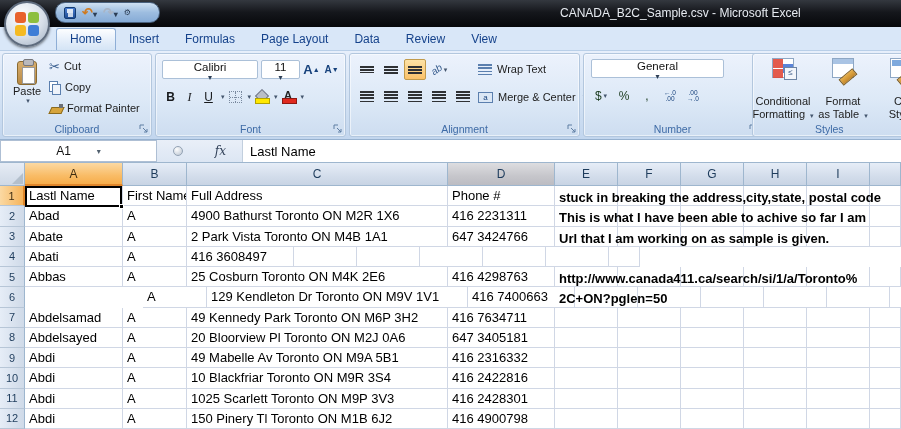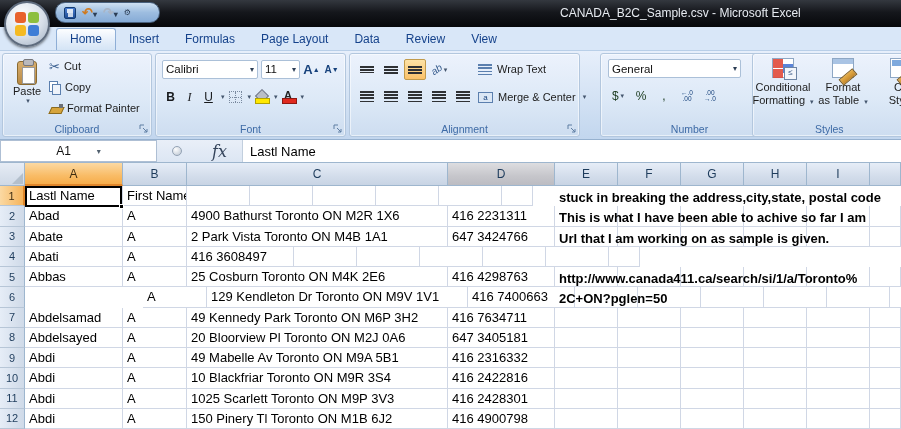--- a/index.html
+++ b/index.html
@@ -58,21 +58,21 @@
   .ic-copy { position:relative; width:12px; height:13px; display:inline-block; }
   .ic-copy::before { content:""; position:absolute; left:0; top:0; width:7px; height:9px; background:#fff; border:1px solid #5b7fae; }
   .ic-copy::after { content:""; position:absolute; left:3px; top:3px; width:7px; height:9px; background:#eef3fa; border:1px solid #5b7fae; }
   .ic-painter { position:relative; width:14px; height:12px; display:inline-block; }
   .ic-painter::before { content:""; position:absolute; left:1px; top:5px; width:11px; height:5px; background:#d6a43c; border:1px solid #8a6a1e; transform:skewX(-25deg); }
   .ic-painter::after { content:""; position:absolute; right:0; top:2px; width:4px; height:4px; background:#6b6f76; }
 
   
   .g-font { left:155px; width:191px; }
   .combo { background:#fff; border:1px solid #abc0d8; border-radius:2px; font-size:11.5px; color:#111;
-    display:inline-flex; align-items:center; justify-content:space-between; padding:0 3px; height:19px; }
+    display:inline-flex; align-items:center; justify-content:space-between; padding:0 3px; height:19px;flex-direction:column; }
   .font-row1 { position:absolute; left:6px; top:5px; display:flex; gap:3px; align-items:center; }
   .font-row2 { position:absolute; left:6px; top:32px; display:flex; gap:2px; align-items:center; height:22px; }
   .fbtn { min-width:17px; height:20px; display:inline-flex; align-items:center; justify-content:center; font-size:12px; color:#17191c; border-radius:2px; }
   .fbtn.b { font-weight:bold; } .fbtn.i { font-style:italic; font-family:"Liberation Serif",serif; }
   .fbtn.u { text-decoration:underline; }
   .ic-borders { width:13px; height:12px; border:1px dotted #7a8aa0; position:relative; }
   .ic-borders::before { content:""; position:absolute; left:50%; top:0; bottom:0; border-left:1px dotted #7a8aa0; }
   .ic-borders::after { content:""; position:absolute; top:50%; left:0; right:0; border-top:1px dotted #7a8aa0; }
   .ic-fill { width:13px; height:13px; position:relative; }
   .ic-fill::before { content:""; position:absolute; left:2px; top:0; width:8px; height:8px; background:#b9bec7; border:1px solid #70788a; transform:rotate(45deg); }
@@ -90,45 +90,45 @@
   .abtn { width:22px; height:21px; border-radius:2px; display:flex; align-items:center; justify-content:center; }
   .abtn.hl { background:linear-gradient(#fde2a5,#fbc26a); border:1px solid #c br29b4d; border:1px solid #c29b4d; }
   .lines { width:14px; height:11px; background:repeating-linear-gradient(#2f3134 0 1.6px, transparent 1.6px 3.2px); }
   .ic-orient { font-size:10px; color:#3a5f8f; transform:rotate(-35deg); font-style:italic; }
   .al-right { position:absolute; left:128px; top:7px; display:flex; flex-direction:column; gap:12px; }
   .al-right .clip-item { gap:5px; }
   .ic-wrap { width:14px; height:11px; background:repeating-linear-gradient(#5b7fae 0 1.6px, transparent 1.6px 3.4px); position:relative; }
   .ic-merge { width:15px; height:11px; border:1px solid #5b7fae; background:#dbe7f5; font-size:8px; color:#17427c; text-align:center; line-height:10px; }
 
   
-  .g-num { left:600px; width:179px; }
+  .g-num { left:583px; width:179px; }
   .num-combo { position:absolute; left:7px; top:5px; width:133px; }
   .num-row2 { position:absolute; left:7px; top:32px; display:flex; gap:3px; align-items:center; }
   .nbtn { height:20px; min-width:20px; display:inline-flex; align-items:center; justify-content:center; font-size:12px; color:#1b3b1f; border-radius:2px; }
   .dec-btn { font-size:6.5px; line-height:6.5px; color:#17427c; text-align:center; padding:2px 3px; }
 
   
   .g-styles { left:752px; width:170px; }
-  .style-btn { position:absolute; top:4px; width:56px; display:flex; flex-direction:column; align-items:center; gap:3px; text-align:center; }
+  .style-btn { position:absolute; top:4px; width:56px; display:flex; flex-direction:column; align-items:center; gap:17px; text-align:center; }
   .style-btn .btn-txt { font-size:11px; line-height:13px; }
   .ic-grid16 { width:22px; height:20px; background:
       linear-gradient(#fff,#fff) , #fff; border:1px solid #8ea7c4; position:relative; }
   .ic-cf::before { content:""; position:absolute; left:0; top:0; width:10px; height:9px; background:#e04a3a; box-shadow:10px 5px 0 #4a77d4, 0 10px 0 #e04a3a; opacity:.9; }
   .ic-cf::after { content:"\2264"; position:absolute; right:-4px; bottom:-3px; width:11px; height:11px; background:#f3f6fb; border:1px solid #6d85a5; font-size:8px; line-height:10px; color:#2b4d7e; }
   .ic-ft::before { content:""; position:absolute; left:0; top:0; right:0; height:5px; background:#aac4e4; }
   .ic-ft::after, .ic-cs::after { content:""; position:absolute; right:-4px; bottom:-4px; width:16px; height:6px; background:linear-gradient(#e8b04a,#c4872b); border:1px solid #7c5a1e; transform:rotate(-40deg); }
   .ic-cs::before { content:""; position:absolute; left:1px; top:1px; right:1px; height:6px; background:#7ea9dd; }
 
   
   .fbar { position:absolute; left:0; top:140px; width:901px; height:23px; background:linear-gradient(#e9eff8,#dce6f3); border-bottom:1px solid #9eb6ce; display:flex; align-items:stretch; }
   .namebox { width:157px; background:#fff; border:1px solid #aebfd4; display:flex; align-items:center; justify-content:center; gap:26px; font-size:12px; color:#111; }
   .namebox .ic-dd { font-size:8px; color:#51606f; }
   .fb-mid { width:86px; display:flex; align-items:center; justify-content:space-around; border-right:1px solid #c2cfde; }
   .fb-circle { width:10px; height:10px; border-radius:50%; background:radial-gradient(circle at 35% 30%, #fdfdfd, #b9c4d1); border:1px solid #93a2b4; }
-  .fb-fx { font-size:16px; font-style:italic; font-family:"DejaVu Serif", serif; color:#33435a; }
+  .fb-fx { font-size:12px; font-style:italic; font-family:"DejaVu Serif", serif; color:#33435a; }
   .fb-input { flex:1; background:#fff; display:flex; align-items:center; padding-left:7px; font-size:13px; color:#000; }
 
   
   .sheet { position:absolute; left:0; top:163px; width:901px; height:266px; background:#fff; }
   .colheads { position:absolute; left:0; top:0; height:23px; width:901px; display:flex; }
   .corner { width:25px; height:23px; background:linear-gradient(#e6ecf5,#cfd9e6); border-right:1px solid #9eb6ce; border-bottom:1px solid #9eb6ce; position:relative; }
   .corner::after { content:""; position:absolute; right:1px; bottom:1px; width:0; height:0; border-left:11px solid transparent; border-bottom:11px solid #b3bfcc; }
   .colhead { height:23px; background:linear-gradient(#e6edf7,#d3ddeb 60%,#c8d4e4); border-right:1px solid #9eb6ce; border-bottom:1px solid #9eb6ce;
     display:flex; align-items:center; justify-content:center; font-size:12px; color:#1e3c5c; }
   .colhead.sel { background:linear-gradient(#fbd9a3,#f9bc66 60%,#f6ad4b); border-bottom:2px solid #e0862b; color:#3f2d10; }
@@ -369,20 +369,22 @@
         <div class="colhead" style="width: 63px;">G</div>
         <div class="colhead" style="width: 63px;">H</div>
         <div class="colhead" style="width: 63px;">I</div>
         <div class="colhead" style="width: 31px;"></div>
       </div>
     <div class="rows" id="gridrows">
         <div class="row" style="height: 20.25px;">
           <div class="rowhead sel">1</div>
           <div class="cell" style="width: 98px;">Lastl Name</div>
           <div class="cell" style="width: 64px;">First Name</div>
+          <div class="cell" style="width: 261px;">Full Address</div>
+          <div class="cell" style="width: 107px;">Phone #</div>
           <div class="cell" style="width: 63px;"></div>
           <div class="cell" style="width: 63px;"></div>
           <div class="cell" style="width: 63px;"></div>
           <div class="cell" style="width: 63px;"></div>
           <div class="cell" style="width: 63px;"></div>
           <div class="cell" style="width: 31px;"></div>
         </div>
         <div class="row" style="height: 20.25px;">
           <div class="rowhead">2</div>
           <div class="cell" style="width: 98px;">Abad</div>

